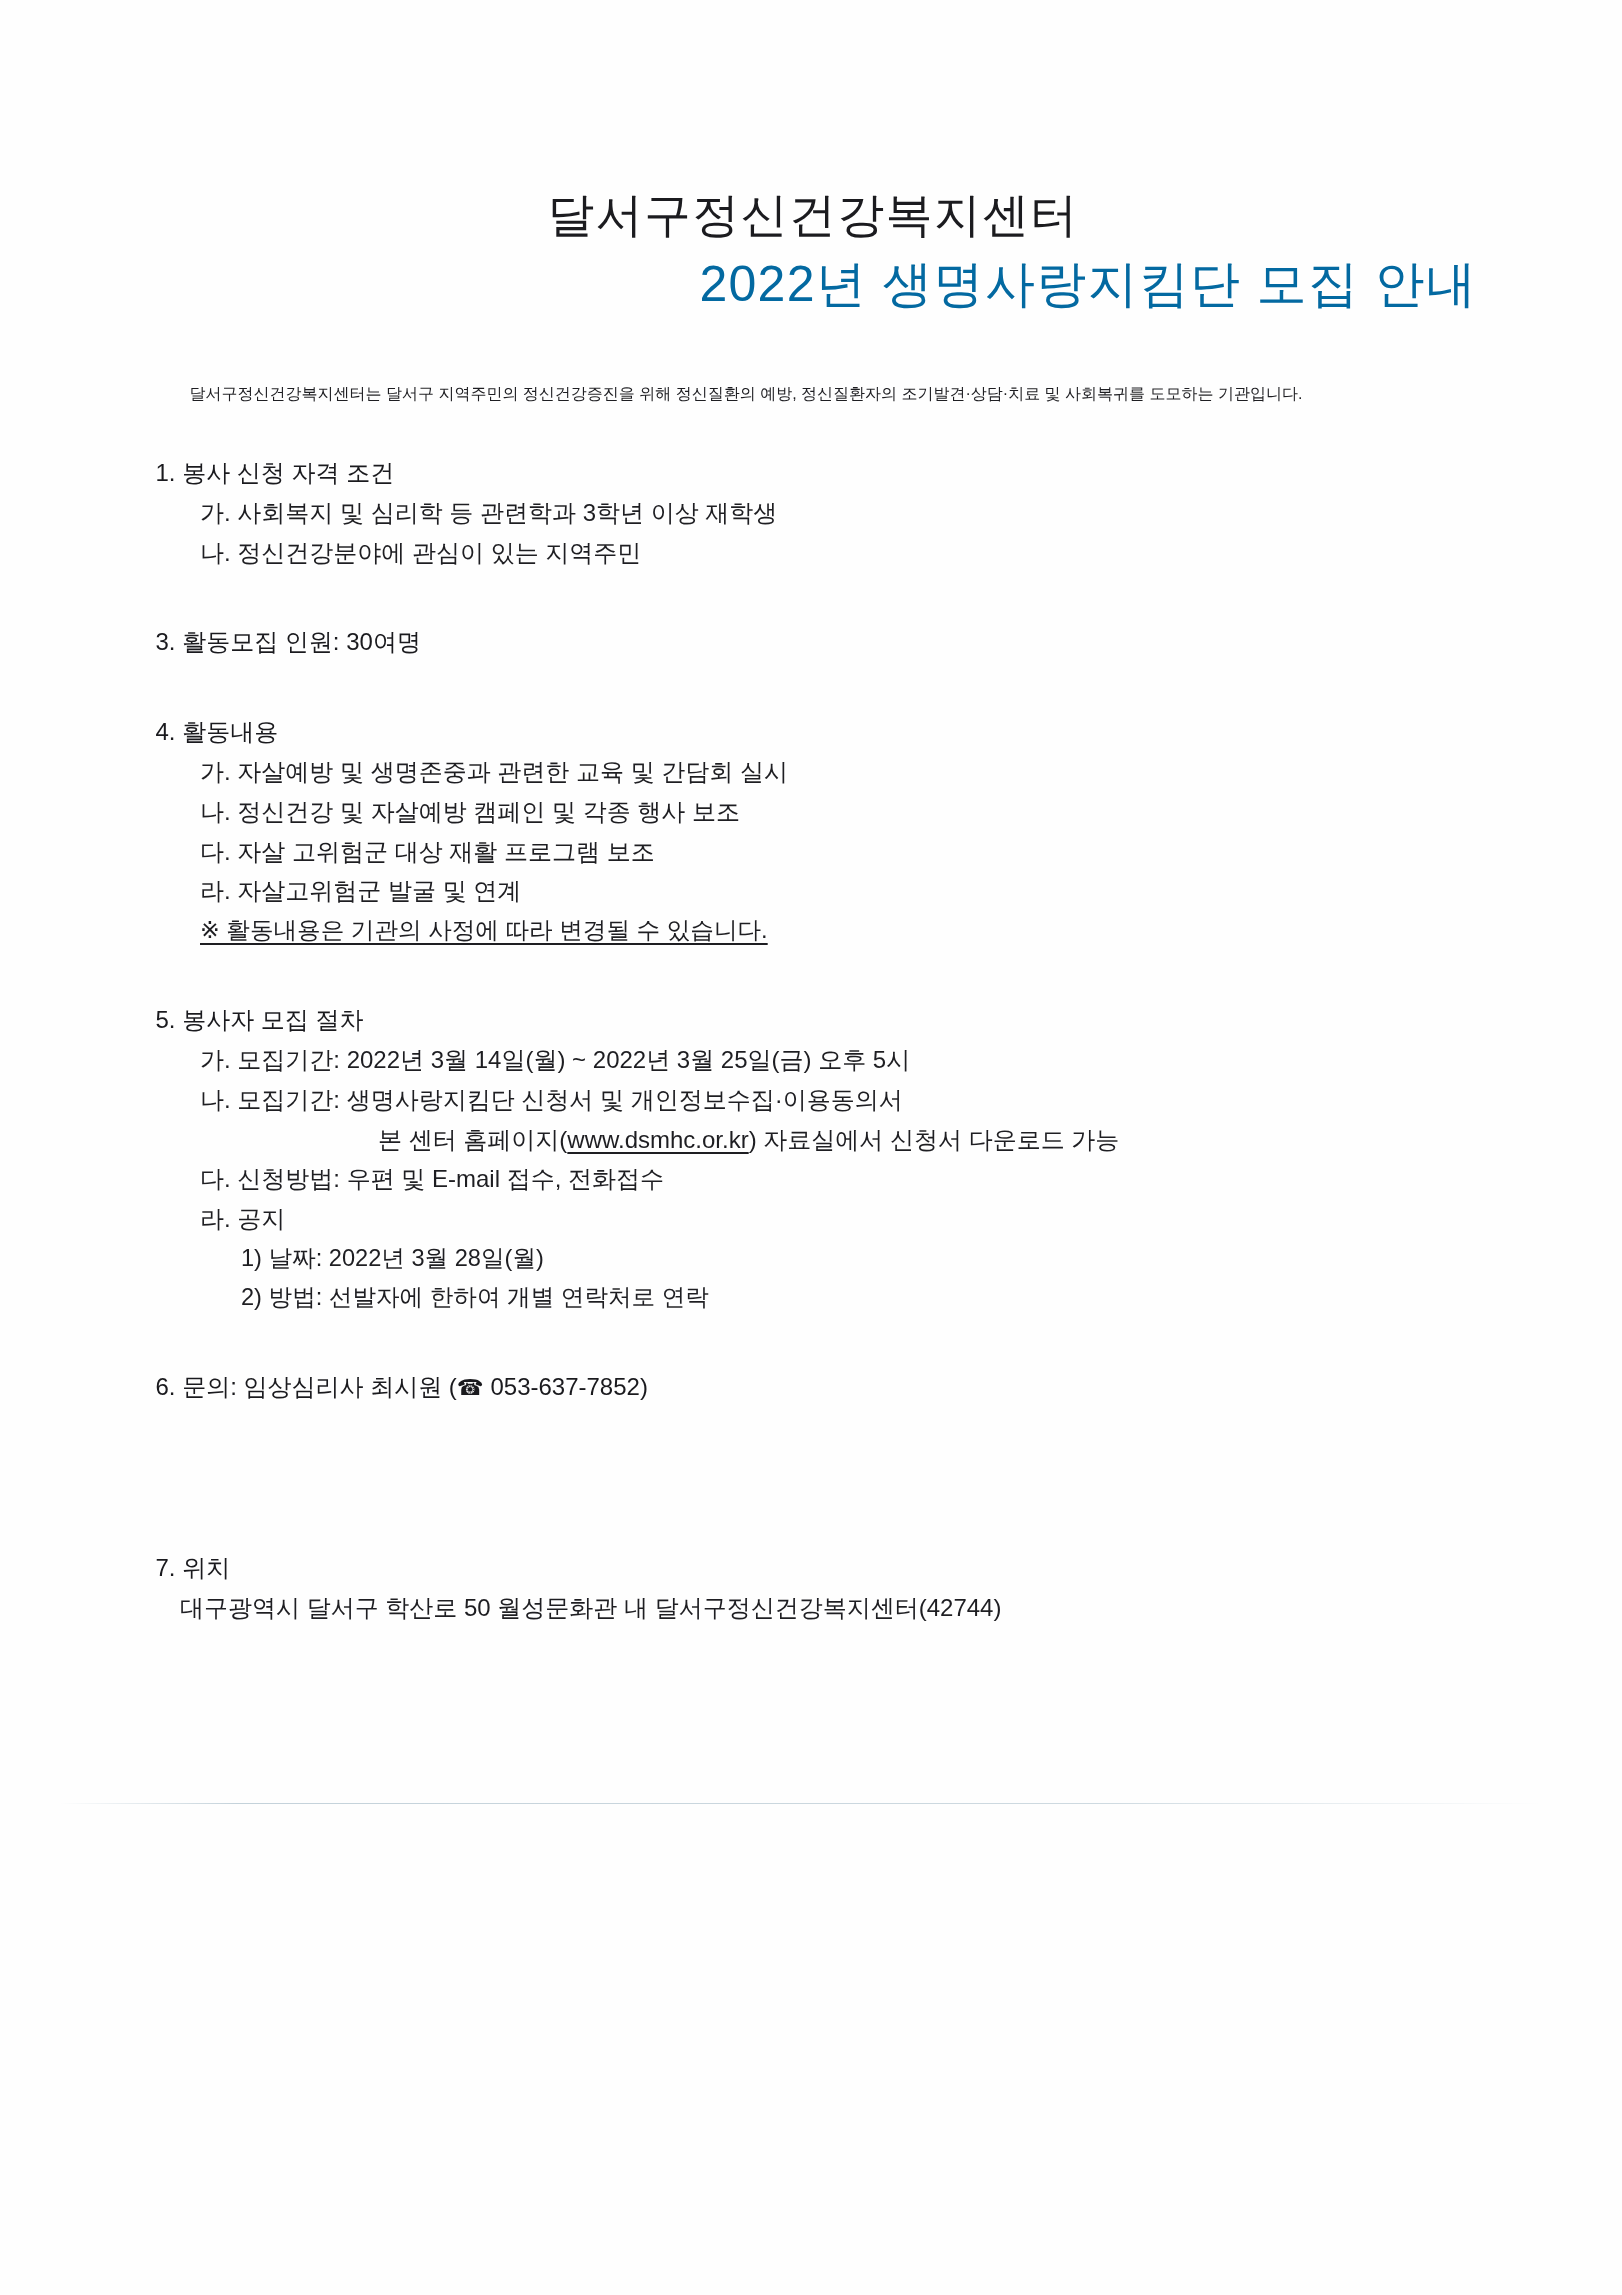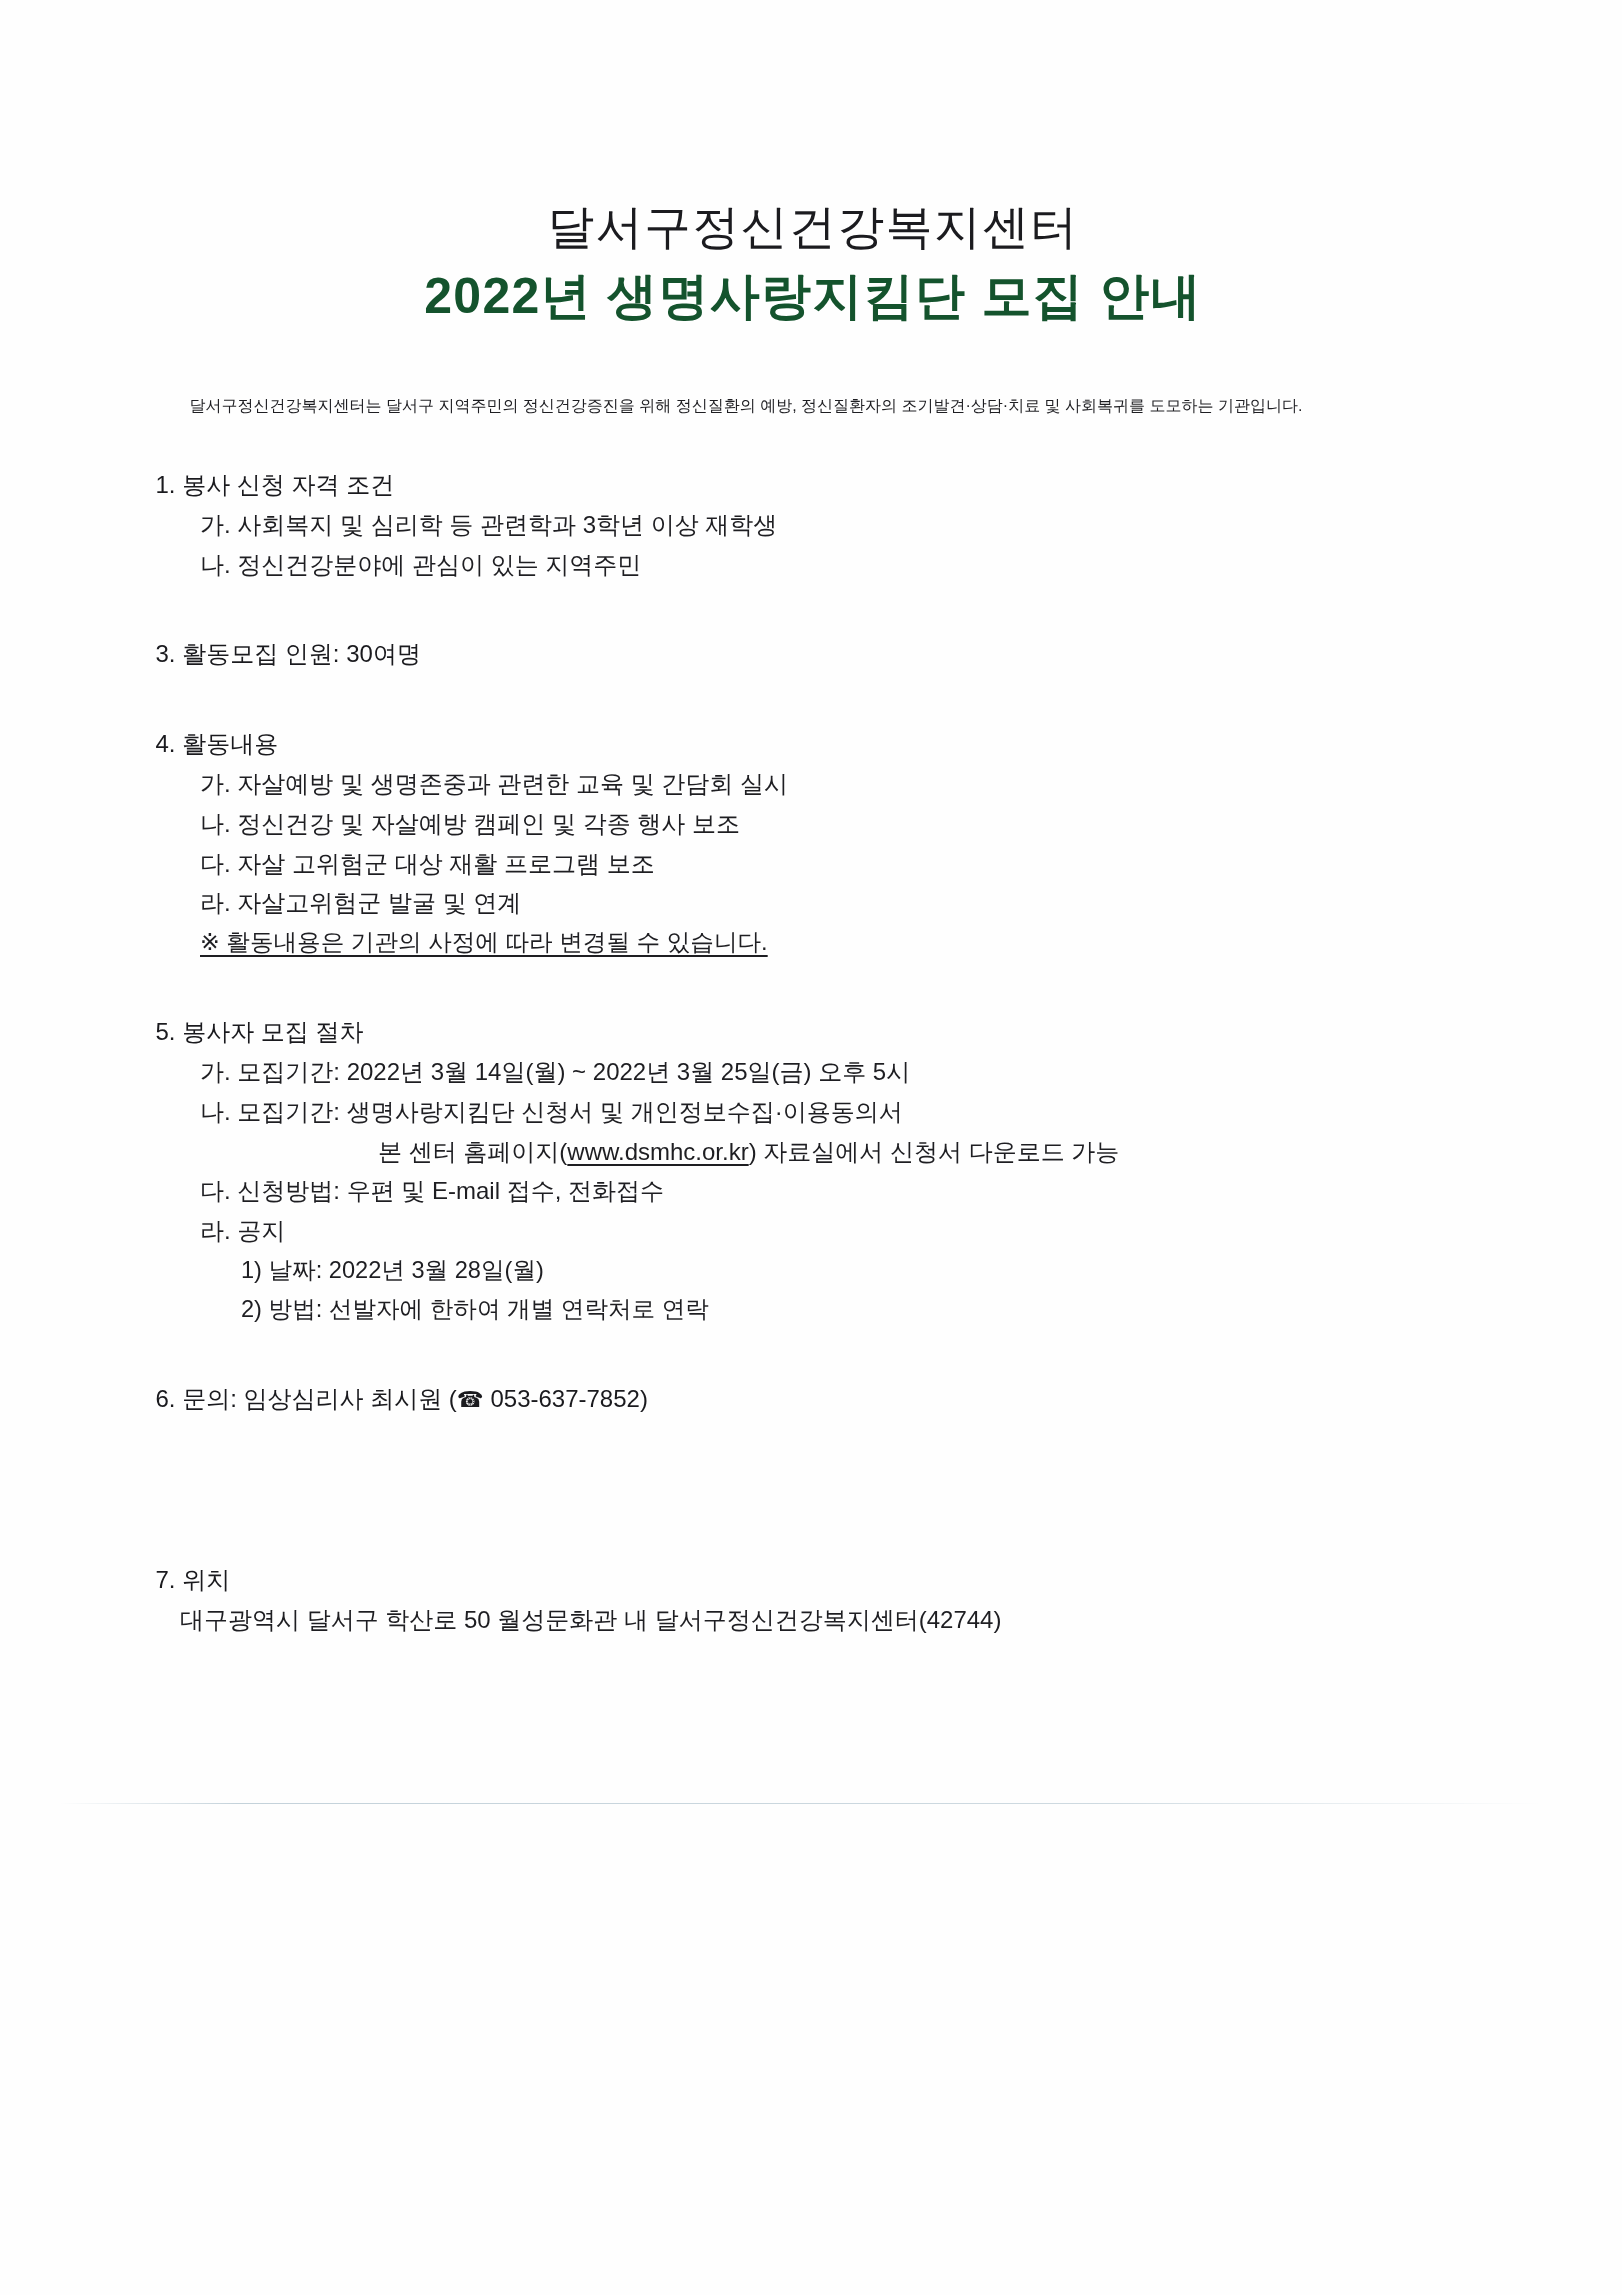--- a/index.html
+++ b/index.html
@@ -18,42 +18,43 @@
   }
   .page {
     position: absolute;
     inset: 0;
     background: #fefefe;
     padding: 0;
   }
   .doc {
     position: absolute;
     left: 149px;
-    top: 196px;
+    top: 184px;
     width: 1328px;
   }
   
   .title-block {
     text-align: center;
     margin-bottom: 63px;
   }
   .title-line1 {
     font-size: 47px;
     letter-spacing: 1.3px;
     font-weight: 400;
     color: #1b1b1f;
     line-height: 1.32;
   }
   .title-line2 {
     font-size: 50px;
     letter-spacing: 1.3px;
-    font-weight: 700;
-    color: #14532d;
+    font-weight: 400;
+    color: #0369a1;
     line-height: 1.34;
     margin-top: 5.2px;
+    text-align: right;
   }
   
   .intro {
     font-size: 16px;
     line-height: 1.62;
     color: #1e1e22;
     text-align: justify;
     margin: 0 19.6px 46px 13px;
     word-break: keep-all;
   }

